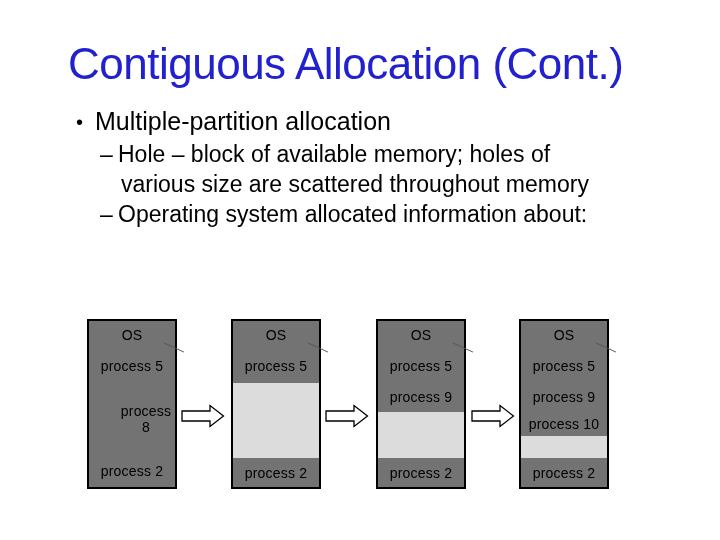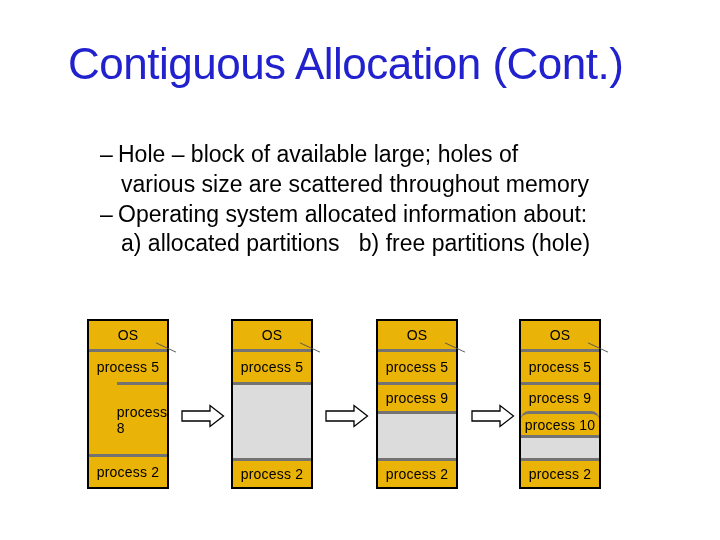--- a/index.html
+++ b/index.html
@@ -43,40 +43,41 @@
   }
   .subline {
     height: 29.8px;
     line-height: 29.8px;
     white-space: pre;
   }
   .subline .dash {
     display: inline-block;
     width: 18px;
   }
-  .subline.cont { padding-left: 21px; }
+  .subline.cont { padding-left: 21px; text-align: right; }
 
   .diagram { position: absolute; left: 0; top: 0; width: 720px; height: 540px; }
 
   .mem-col {
     position: absolute;
     top: 319px;
-    width: 82px; height: 170px;
+    width: 90px; height: 170px;
     border: 2px solid #000;
     box-sizing: border-box;
-    background: #eab308;
+    background: #737373;
+    text-align: center;
   }
   .mem-col.c1 { left: 87px; }
   .mem-col.c2 { left: 231px; }
   .mem-col.c3 { left: 376px; }
   .mem-col.c4 { left: 519px; }
 
   .mem-seg {
     box-sizing: border-box;
-    border-top: 3px solid #737373;
+    border-top: 1px solid #737373;
     display: flex;
     align-items: center;
     justify-content: center;
     font-size: 14px;
     letter-spacing: 0.2px;
     overflow: hidden;
   }
   .mem-seg.first { border-top: none; }
 
   .os-tick {
@@ -96,26 +97,26 @@
   .arrow.a2 { left: 325px; }
   .arrow.a3 { left: 471px; }
 </style>
 </head>
 <body>
 
 <div class="slide">
 
   <div class="title" style="color: rgb(33, 33, 206);">Contiguous Allocation (Cont.)</div>
 
+  <div class="bullet1"><span class="marker">•</span><span>Multiple-partition allocation</span></div>
 
   <div class="subs">
-    <div class="subline"><span class="dash">–</span><span>Hole – block of available large; holes of</span></div>
+    <div class="subline"><span class="dash">–</span><span>Hole – block of available memory; holes of</span></div>
     <div class="subline cont">various size are scattered throughout memory</div>
     <div class="subline"><span class="dash">–</span><span>Operating system allocated information about:</span></div>
-    <div class="subline cont">a) allocated partitions&nbsp;&nbsp;&nbsp;b) free partitions (hole)</div>
   </div>
 
   <div class="diagram">
     <svg class="arrow a1" viewBox="0 0 44 24">
       <polygon points="1,7 29,7 29,1.5 42.5,12 29,22.5 29,17 1,17" fill="#ffffff" stroke="#000000" stroke-width="1.3"></polygon>
     </svg>
     <svg class="arrow a2" viewBox="0 0 44 24">
       <polygon points="1,7 29,7 29,1.5 42.5,12 29,22.5 29,17 1,17" fill="#ffffff" stroke="#000000" stroke-width="1.3"></polygon>
     </svg>
     <svg class="arrow a3" viewBox="0 0 44 24">

